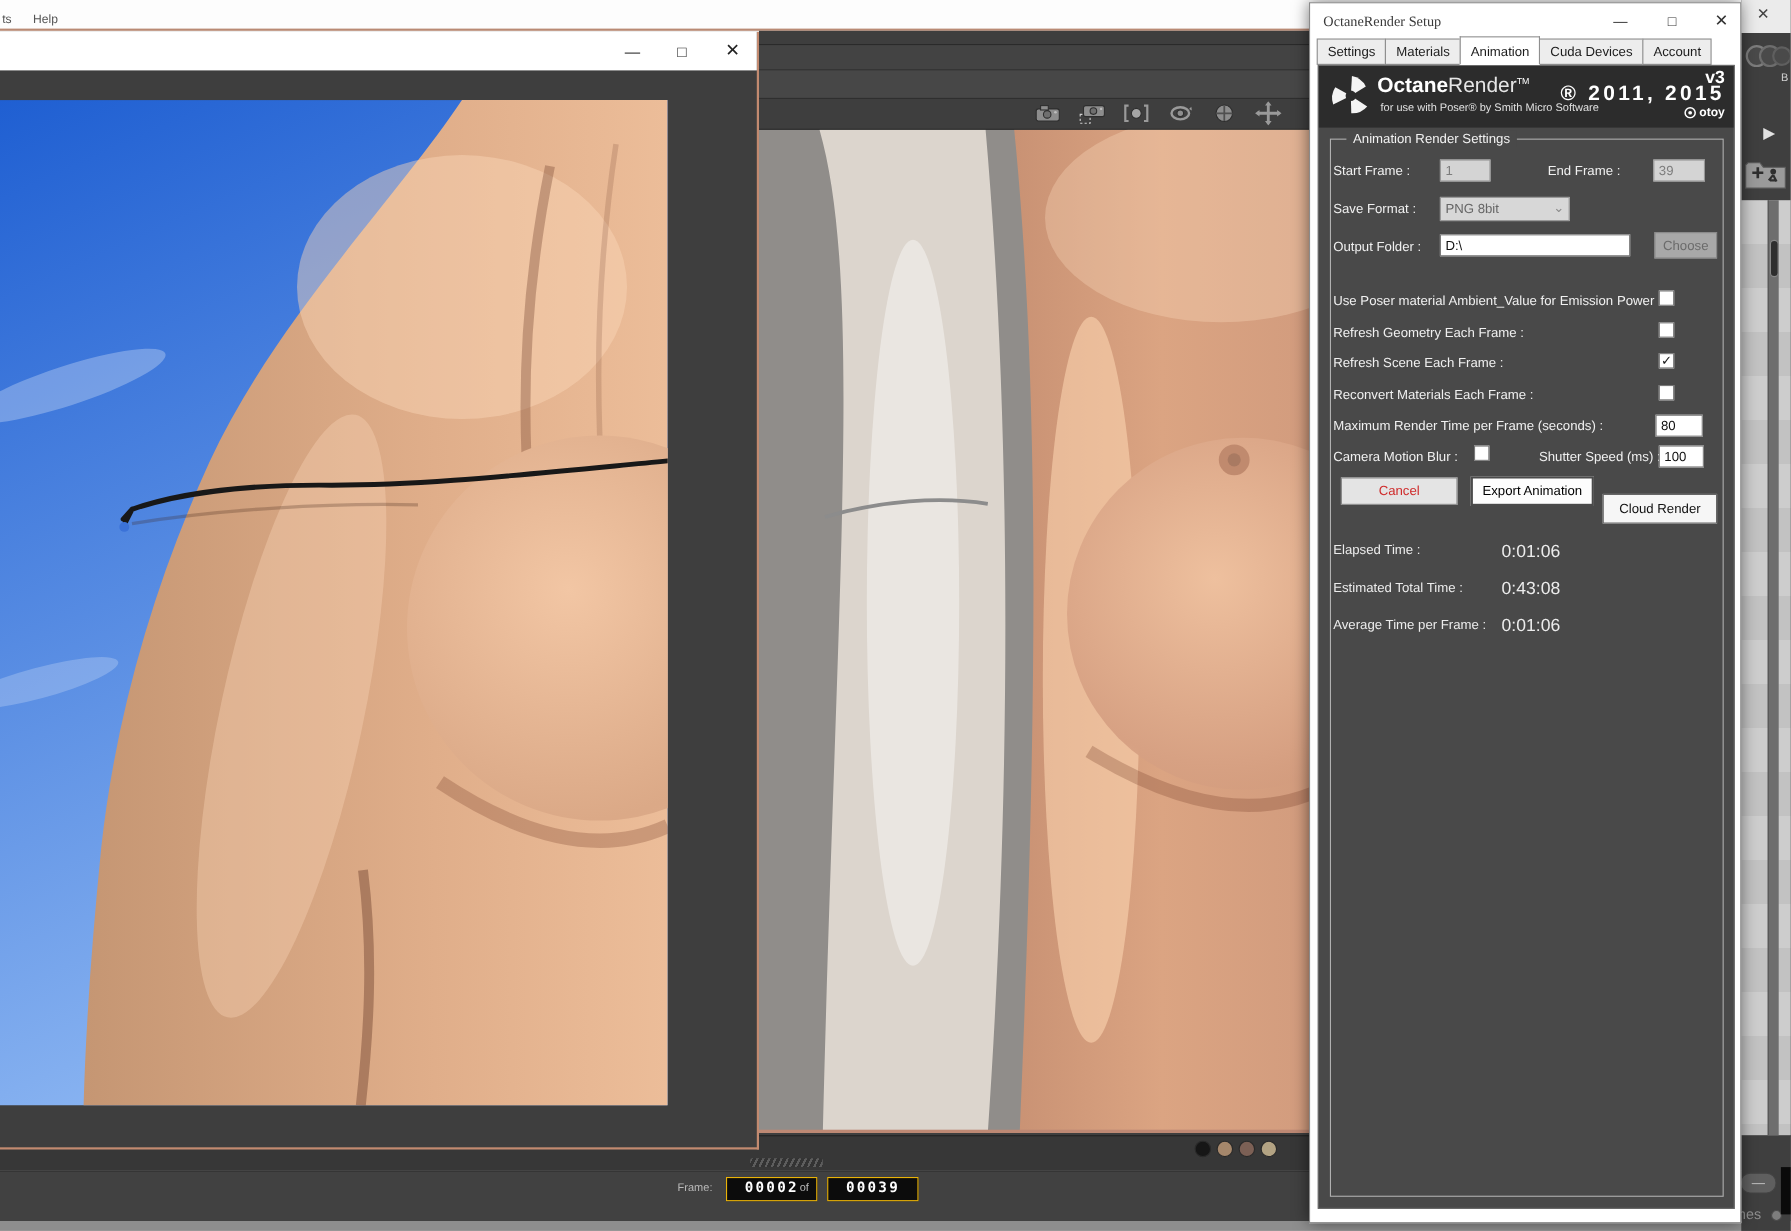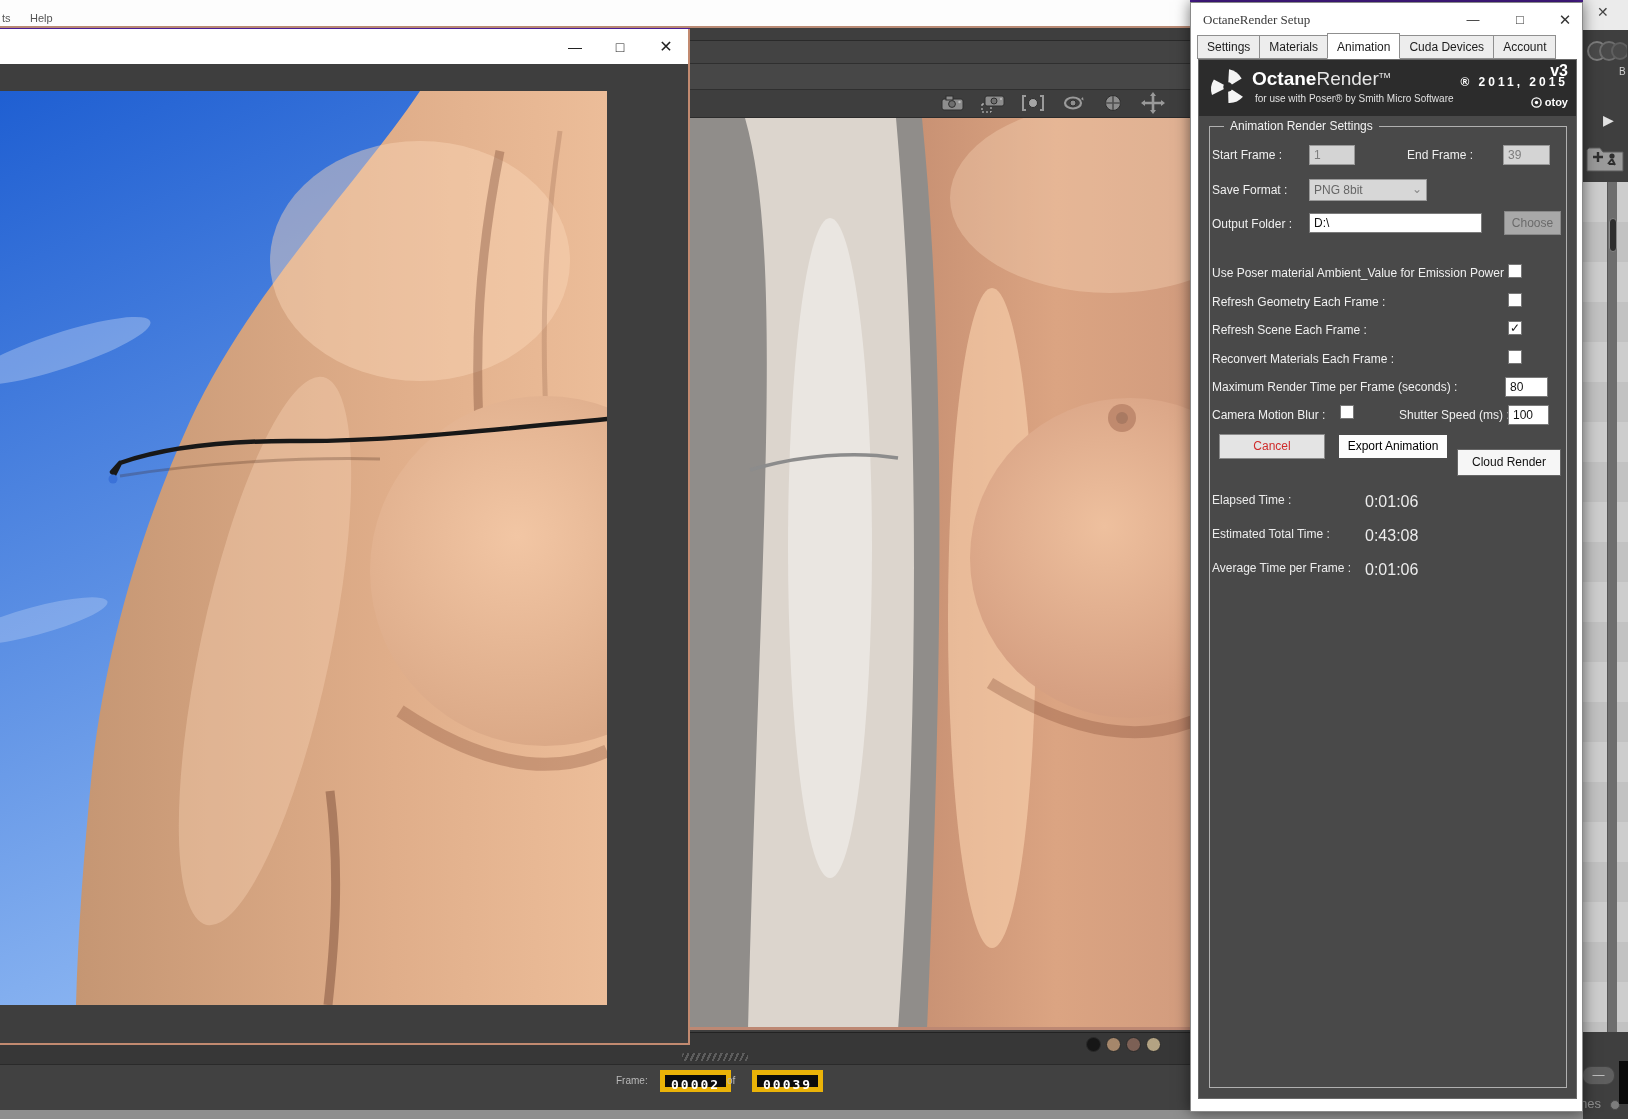--- a/index.html
+++ b/index.html
@@ -1,19 +1,19 @@
 <!DOCTYPE html>
 <html><head>
 <meta charset="utf-8">
 <style>
   * { margin:0; padding:0; box-sizing:border-box; }
   html,body { width:1628px; height:1119px; overflow:hidden; background:#3d3c3c;
               font-family:"Liberation Sans", sans-serif; }
   .abs { position:absolute; }
-  #app { position:relative; width:1628px; height:1119px; background:#4c1d95; }
+  #app { position:relative; width:1628px; height:1119px; background:#ffffff; }
 
   
   #menubar { left:0; top:0; width:1190px; height:28px; background:#fdfdfd;
              border-bottom:2px solid #b98a74; z-index:1; }
   #menubar .frag { position:absolute; bottom:2px; font-size:11px; color:#555; }
 
   
   #viewport { left:690px; top:28px; width:898px; height:1032px; background:#3e3e3e; z-index:1; }
   .vp-row1 { left:0; top:12px; width:898px; height:24px; background:#434343; border-top:1px solid #2a2a2a; border-bottom:1px solid #2f2f2f; }
   .vp-row2 { left:0; top:36px; width:898px; height:26px; background:#474747; border-bottom:1px solid #2f2f2f; }
@@ -32,23 +32,23 @@
 
   
   #bar1 { left:0; top:1032px; width:1628px; height:32px; background:#373737; border-top:1px solid #222; z-index:2; }
   #bar2 { left:0; top:1064px; width:1628px; height:46px; background:#414141; border-top:1px solid #2a2a2a; z-index:2; }
   #bar3 { left:0; top:1110px; width:1628px; height:9px;  background:#8e8e8e; z-index:2; }
   .nav-dot { position:absolute; top:4px; width:15px; height:15px; border-radius:50%;
              border:1px solid #2a2a2a; cursor:pointer; }
   #grip { left:682px; top:1053px; width:66px; height:8px; z-index:3;
           background:repeating-linear-gradient(115deg,#5d5d5d 0 2px,#333 2px 5px); border-radius:2px; }
   .frm-lbl { position:absolute; top:10px; font-size:10px; color:#b9b9b9; }
-  .lcd { position:absolute; top:5px; height:22px; background:#0c0c0c; border:5px solid #eab308;
+  .lcd { position:absolute; top:5px; height:22px; background:#0c0c0c; border:1px solid #eab308;
          color:#fff; font-family:"DejaVu Sans Mono", monospace; font-weight:bold; font-size:13px;
-         letter-spacing:2px; padding:2px 6px; line-height:16px; cursor:text; }
+         letter-spacing:2px; padding:2px 16px; line-height:16px; cursor:text; }
   #skipframes { left:1528px; top:1096px; z-index:4; font-size:13px; color:#909090; }
   #skipdot { left:1610px; top:1100px; width:10px; height:10px; border-radius:50%;
              background:#7d7d7d; border:1px solid #4a4a4a; z-index:4; cursor:pointer; }
   #pillbtn { left:1582px; top:1066px; width:33px; height:19px; background:#5f5f5f; border:1px solid #444;
              border-radius:9px; color:#c9c9c9; text-align:center; line-height:16px; font-size:12px;
              z-index:4; cursor:pointer; }
   #blackrect { left:1619px; top:1061px; width:9px; height:43px; background:#0a0a0a; z-index:4; }
 
   
   #sidebar { left:1583px; top:0; width:45px; height:1119px; background:#3f3f3f; z-index:2; }
@@ -78,21 +78,21 @@
   #dlg-panel { left:7px; top:56px; width:379px; height:1040px; background:#494949; border:1px solid #6a6a6a; }
 
   
   #brand { left:0; top:0; width:377px; height:56px; background:#2c2c2c; }
   #brand-name { left:53px; top:8px; font-size:19px; color:#fff; }
   #brand-name .bold { font-weight:bold; }
   #brand-name .light { color:#e6e6e6; font-weight:normal; }
   #brand-name sup { font-size:8px; }
   #brand-sub { left:56px; top:33px; font-size:10px; color:#e0e0e0; }
   #brand-v3 { right:8px; top:2px; font-size:16px; font-weight:bold; color:#fff; }
-  #brand-cr { right:8px; top:15px; font-size:12px; font-weight:bold; letter-spacing:3px; color:#fff; }
+  #brand-cr { right:8px; top:15px; font-size:19px; font-weight:bold; letter-spacing:3px; color:#fff; }
   #brand-otoy { right:8px; top:36px; font-size:11px; font-weight:bold; color:#fff; display:flex; align-items:center; gap:3px; }
 
   
   #groupbox { left:10px; top:66px; width:358px; height:962px; border:1px solid #b0b0b0; }
   #group-legend { position:absolute; left:14px; top:-8px; background:#494949; padding:0 6px;
                   font-size:12px; color:#f2f2f2; white-space:nowrap; }
 
   .lbl { position:absolute; font-size:12px; color:#f0f0f0; white-space:nowrap; }
   .tfield { position:absolute; height:20px; background:#fff; border:1px solid #7a7a7a;
             font-size:12px; color:#111; padding:2px 4px; line-height:15px; cursor:text; }

